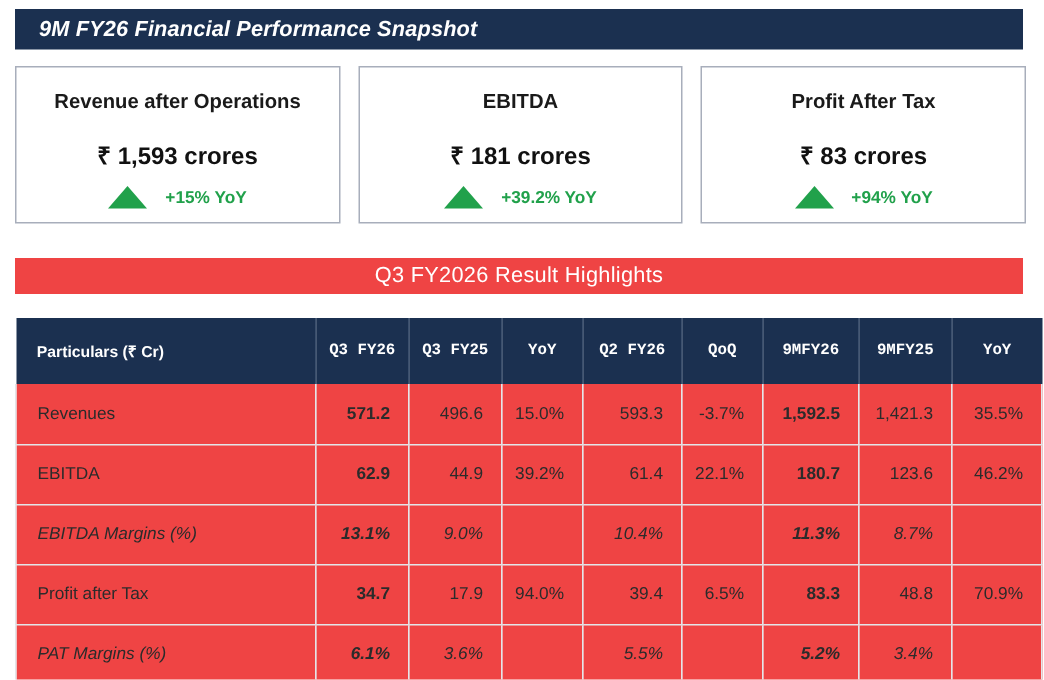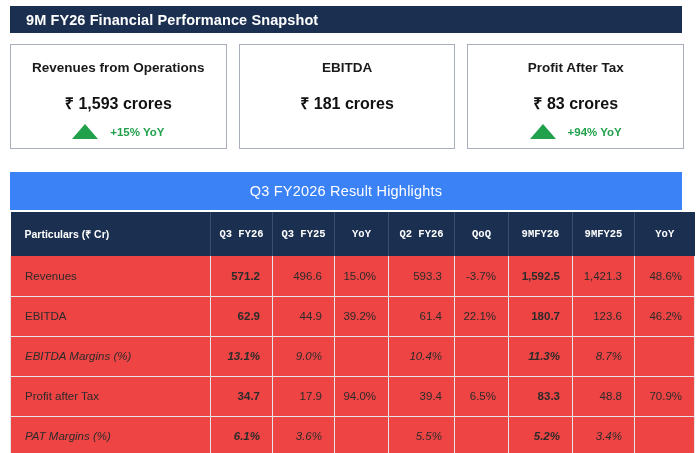--- a/index.html
+++ b/index.html
@@ -32,20 +32,21 @@
     display: flex;
     align-items: center;
   }
   .top-banner-title {
     color: #ffffff;
     font-size: 14.5px;
     font-weight: bold;
     letter-spacing: 0.1px;
     padding-left: 16px;
     white-space: nowrap;
+    font-style: italic;
   }
 
   
   .kpi-row {
     position: absolute;
     left: 10px;
     top: 44px;
     width: 674px;
     height: 105px;
     display: flex;
@@ -95,22 +96,22 @@
     color: #21a14b;
     white-space: nowrap;
   }
 
   
   .section-banner {
     position: absolute;
     left: 10px;
     top: 172px;
     width: 672px;
-    height: 38px;
-    background: #3b82f6;
+    height: 24px;
+    background: #ef4444;
     display: flex;
     align-items: center;
     justify-content: center;
   }
   .section-banner-title {
     color: #ffffff;
     font-size: 14.5px;
     letter-spacing: 0.2px;
     white-space: nowrap;
   }
@@ -177,31 +178,35 @@
 
 <div class="page">
 
   <div class="top-banner">
     <div class="top-banner-title">9M FY26 Financial Performance Snapshot</div>
   </div>
 
   <div class="kpi-row">
 
     <div class="kpi-card">
-      <div class="kpi-label">Revenues from Operations</div>
+      <div class="kpi-label">Revenue after Operations</div>
       <div class="kpi-value">₹ 1,593 crores</div>
       <div class="kpi-delta">
         <div class="tri-up"></div>
         <div class="kpi-delta-text">+15% YoY</div>
       </div>
     </div>
 
     <div class="kpi-card">
       <div class="kpi-label">EBITDA</div>
       <div class="kpi-value">₹ 181 crores</div>
+      <div class="kpi-delta">
+        <div class="tri-up"></div>
+        <div class="kpi-delta-text">+39.2% YoY</div>
+      </div>
     </div>
 
     <div class="kpi-card">
       <div class="kpi-label">Profit After Tax</div>
       <div class="kpi-value">₹ 83 crores</div>
       <div class="kpi-delta">
         <div class="tri-up"></div>
         <div class="kpi-delta-text">+94% YoY</div>
       </div>
     </div>
@@ -230,21 +235,21 @@
       <tbody id="body-rows">
           <tr>
             <td class="cell-particular">Revenues</td>
             <td class="cell-num bold-cell">571.2</td>
             <td class="cell-num">496.6</td>
             <td class="cell-num">15.0%</td>
             <td class="cell-num">593.3</td>
             <td class="cell-num">-3.7%</td>
             <td class="cell-num bold-cell">1,592.5</td>
             <td class="cell-num">1,421.3</td>
-            <td class="cell-num">48.6%</td>
+            <td class="cell-num">35.5%</td>
           </tr>
           <tr>
             <td class="cell-particular">EBITDA</td>
             <td class="cell-num bold-cell">62.9</td>
             <td class="cell-num">44.9</td>
             <td class="cell-num">39.2%</td>
             <td class="cell-num">61.4</td>
             <td class="cell-num">22.1%</td>
             <td class="cell-num bold-cell">180.7</td>
             <td class="cell-num">123.6</td>

